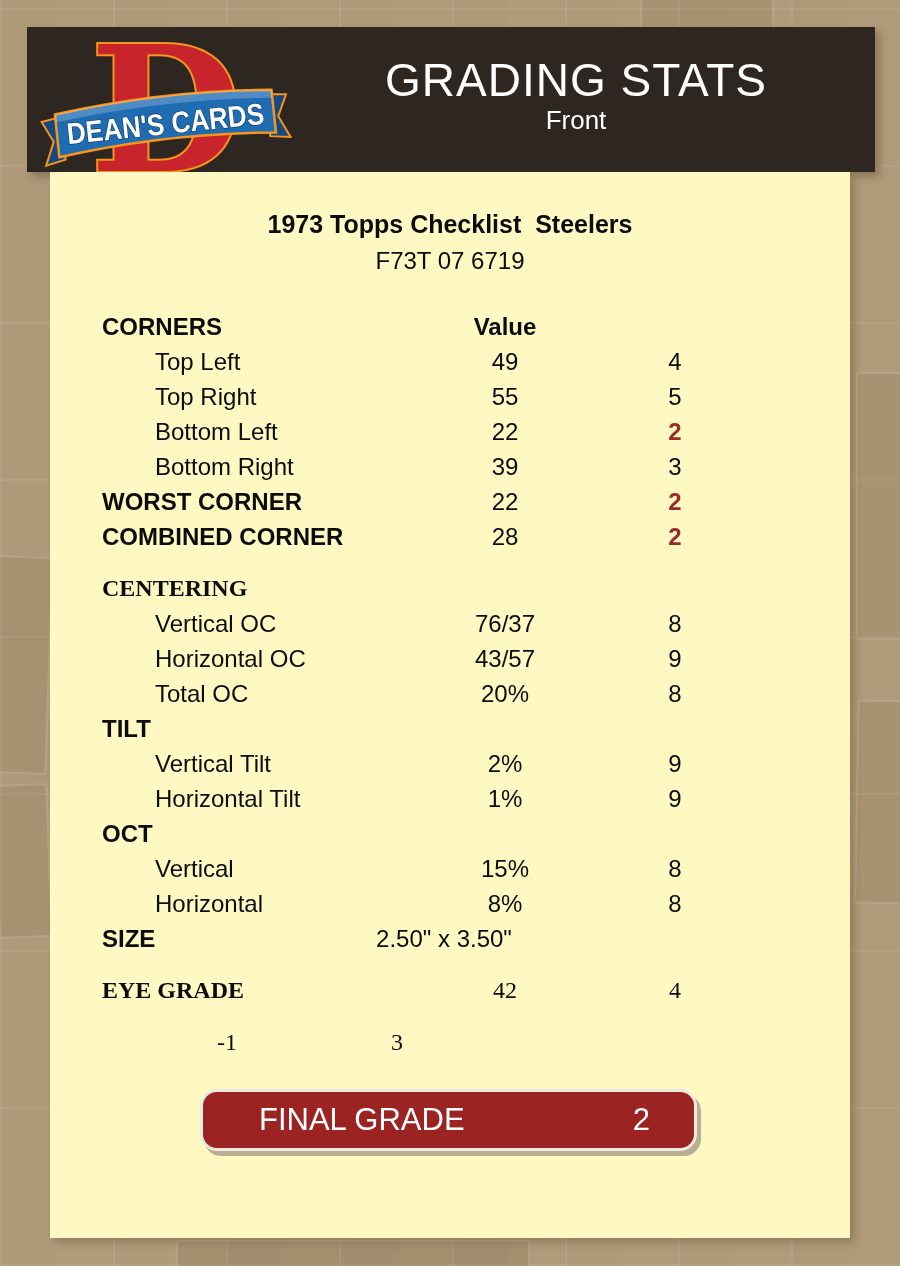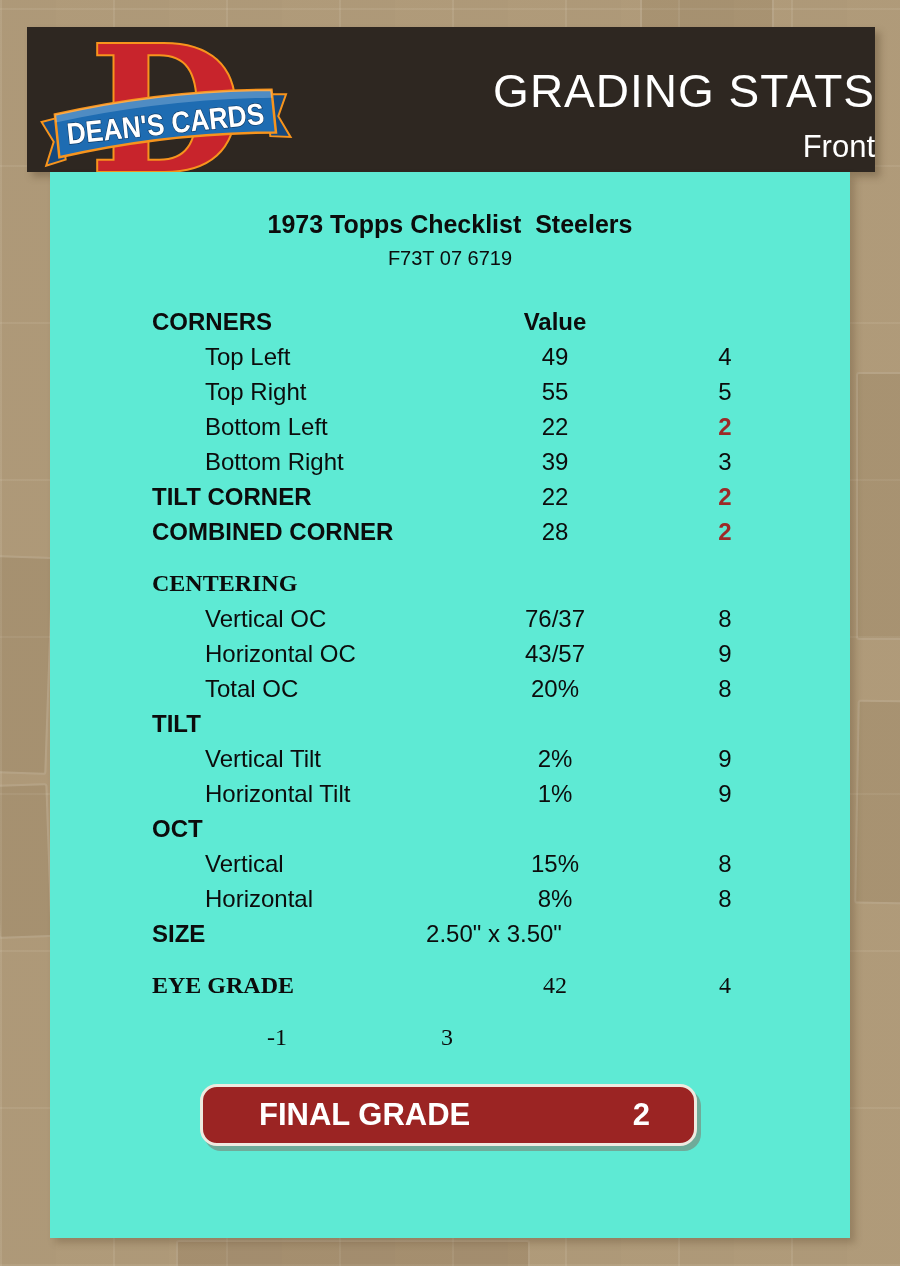--- a/index.html
+++ b/index.html
@@ -25,49 +25,49 @@
   .g5{left:640px;top:-6px;width:130px;height:32px;}
   .g6{left:856px;top:700px;width:44px;height:200px;transform:rotate(1deg);}
 
   .header-bar{
     position:absolute;left:27px;top:27px;width:848px;height:145px;
     background:#2e2721;display:flex;
     box-shadow:5px 5px 7px rgba(88,68,44,0.38);
   }
   .logo-wrap{width:250px;position:relative;}
   .logo-wrap svg{position:absolute;left:14px;top:2px;overflow:visible;}
-  .header-titles{flex:1;text-align:right;color:#ffffff;padding-top:41px;}
+  .header-titles{flex:1;text-align:center;color:#ffffff;padding-top:30px;}
   .h-title{font-size:46px;line-height:46px;letter-spacing:1px;}
-  .h-sub{font-size:31px;line-height:34px;margin-top:16px;}
+  .h-sub{font-size:26px;line-height:34px;}
 
   .panel{
     position:absolute;left:50px;top:172px;width:800px;height:1066px;
-    background:#5eead4;
+    background:#fef9c3;
     box-shadow:5px 5px 7px rgba(88,68,44,0.30);
   }
   .card-title{margin-top:38px;text-align:center;font-size:25px;font-weight:bold;white-space:pre;}
-  .card-id{margin-top:8px;text-align:center;font-size:20px;}
+  .card-id{margin-top:8px;text-align:center;font-size:24px;}
 
   .gtable{margin-top:34px;}
-  .row{height:35px;display:flex;align-items:center;padding-left:102px;font-size:24px;}
+  .row{height:35px;display:flex;align-items:center;padding-left:52px;font-size:24px;}
   .row.gap{margin-top:17px;font-family:Liberation Serif, serif;}
   .c-label{width:278px;white-space:pre;}
   .c-label.ind{padding-left:53px;width:225px;}
   .c-value{width:250px;text-align:center;white-space:nowrap;}
   .c-max{width:170px;margin-left:-40px;text-align:center;white-space:nowrap;}
   .b{font-weight:bold;}
   .red{color:#9c2a28;font-weight:bold;}
   .size-row .c-value{transform:translateX(-61px);}
 
   .final-grade{
     margin:29px 0 0 150px;width:497px;height:62px;box-sizing:border-box;
     background:#9b2423;border:3px solid #eeeae0;border-radius:17px;
     box-shadow:4px 5px 0 rgba(126,118,104,0.55);
     display:flex;align-items:center;justify-content:space-between;
-    color:#ffffff;font-weight:bold;font-size:31px;
+    color:#ffffff;font-weight:normal;font-size:31px;
     padding:0 44px 0 56px;cursor:pointer;
   }
 </style>
 </head>
 <body>
 
 <div class="stage">
   <div class="collage">
     <div class="ghost g1"></div>
     <div class="ghost g2"></div>
@@ -124,21 +124,21 @@
     <span class="c-max red">2</span>
   </div>
 
   <div class="row">
     <span class="c-label ind">Bottom Right</span>
     <span class="c-value">39</span>
     <span class="c-max">3</span>
   </div>
 
   <div class="row">
-    <span class="c-label b">TILT CORNER</span>
+    <span class="c-label b">WORST CORNER</span>
     <span class="c-value">22</span>
     <span class="c-max red">2</span>
   </div>
 
   <div class="row">
     <span class="c-label b">COMBINED CORNER</span>
     <span class="c-value">28</span>
     <span class="c-max red">2</span>
   </div>
 

